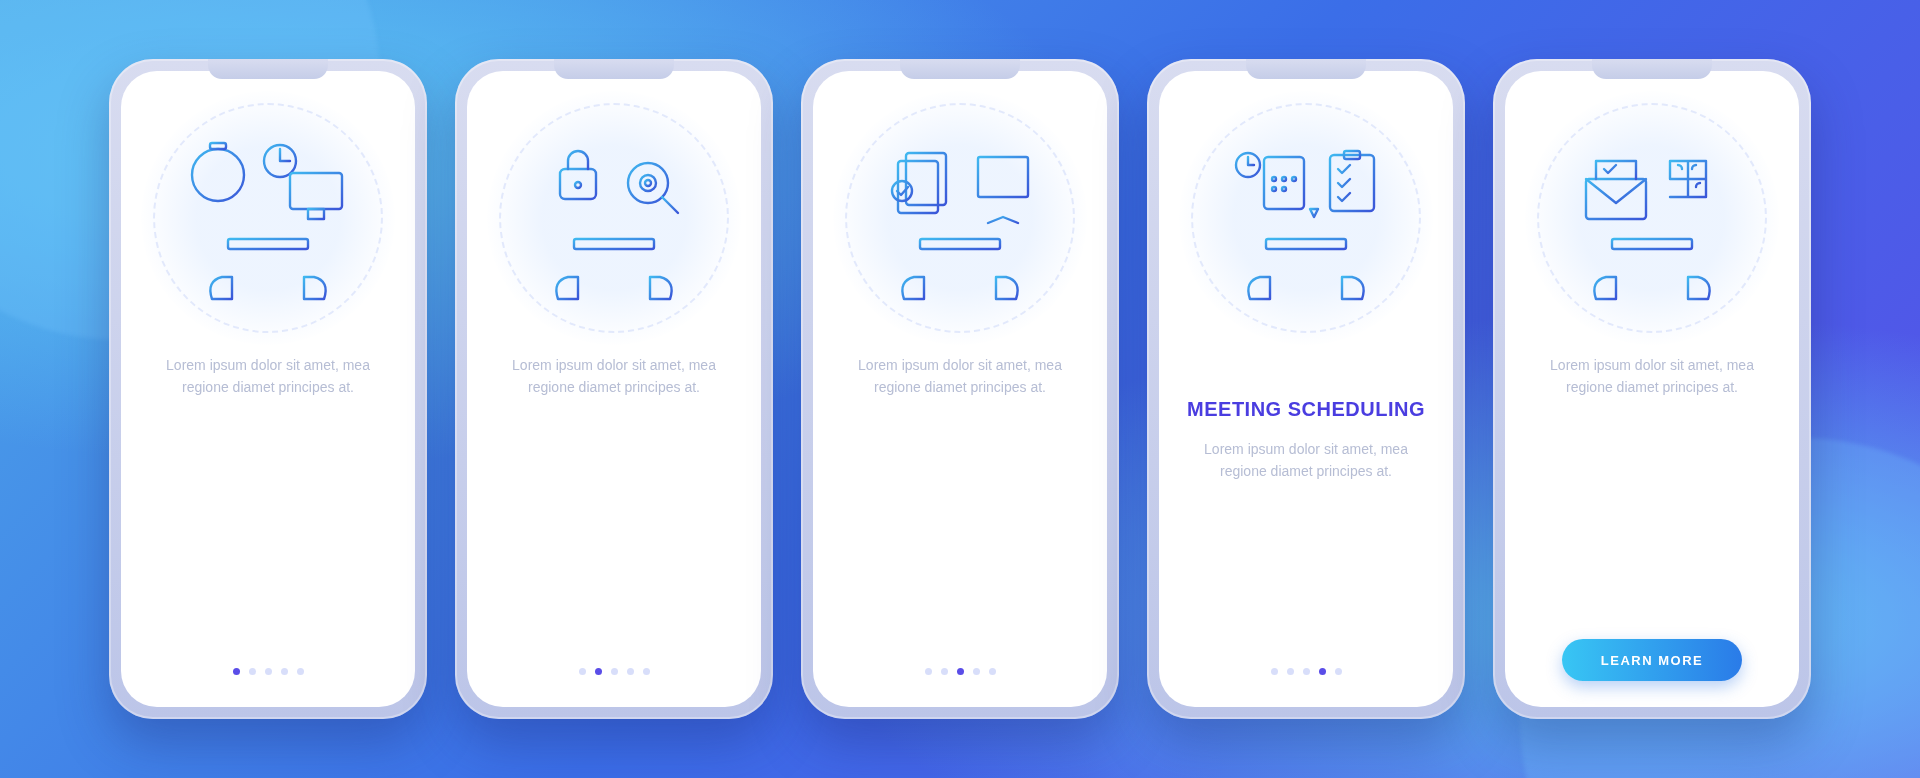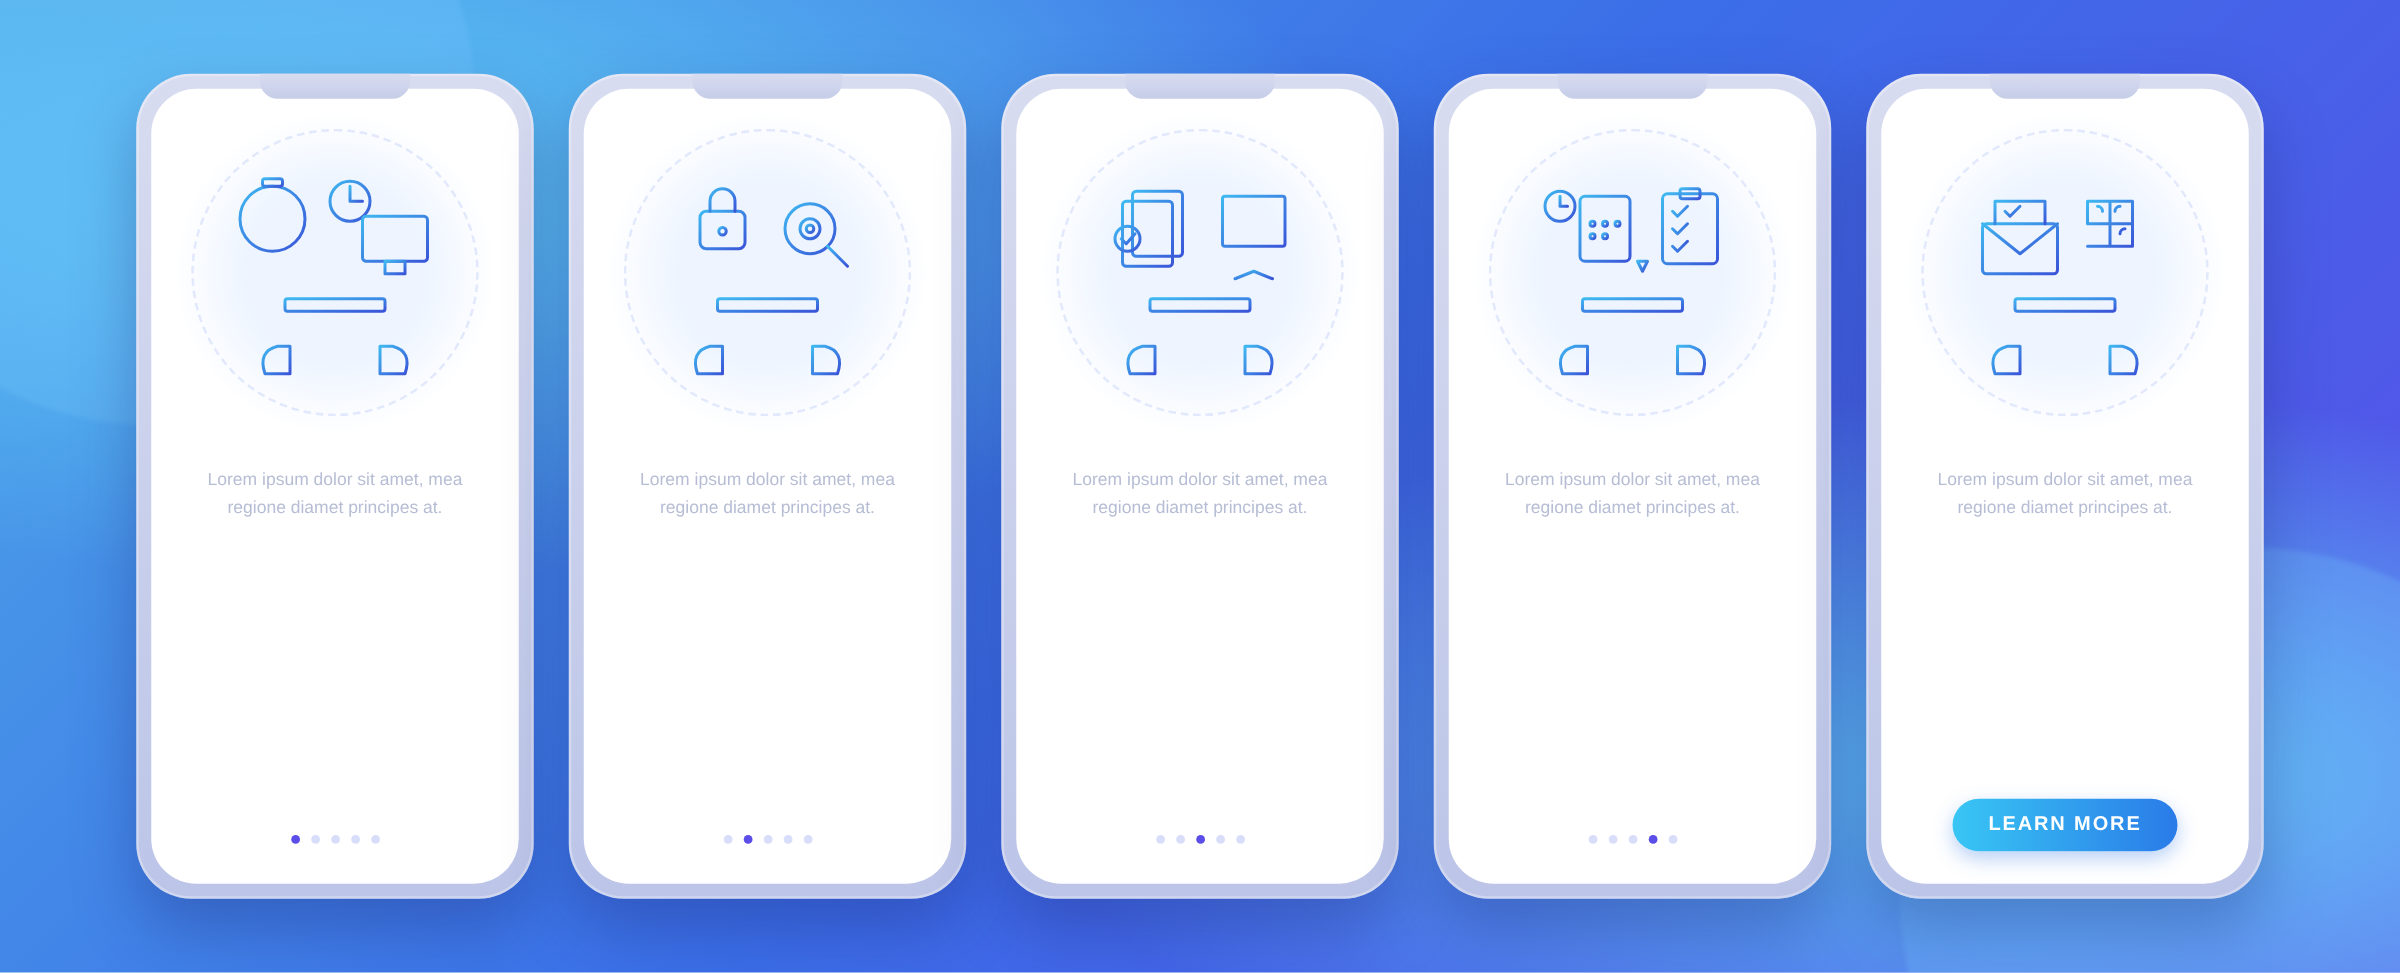--- a/index.html
+++ b/index.html
@@ -56,33 +56,33 @@
   }
   .illus svg { width:200px; height:200px; }
   .illus svg * { fill:none; stroke-width:2.4; stroke-linecap:round; stroke-linejoin:round; }
 
   .title {
     margin-top: 32px; font-size:20px; font-weight:700; letter-spacing:0.5px;
     text-align:center; line-height:1.3; color:#4a3de0; text-transform:uppercase;
     min-height:52px; display:flex; align-items:center;
   }
   .body {
-    margin-top: 22px; font-size:14px; line-height:1.55; text-align:center;
+    margin-top: 4px; font-size:14px; line-height:1.55; text-align:center;
     color:#b6bdd4; max-width:240px; min-height:72px;
   }
   .dots {
     margin-top:auto; display:flex; gap:9px; padding-bottom:6px;
   }
   .dot { width:7px; height:7px; border-radius:50%; background:#d8defa; }
   .dot.active { background:#5a4de8; }
 
   .cta {
     margin-top:auto; width:180px; height:42px; border:none; border-radius:22px;
     background: linear-gradient(90deg,#38c6f4 0%, #2a7be8 100%);
-    color:#fff; font-size:16px; font-weight:600; letter-spacing:1.5px;
+    color:#fff; font-size:13px; font-weight:600; letter-spacing:1.5px;
     cursor:pointer; box-shadow: 0 6px 16px rgba(50,120,230,0.35);
   }
 </style>
 </head>
 <body>
 
 <div class="bg-blob b1"></div>
 <div class="bg-blob b2"></div>
 
 <svg width="0" height="0" style="position:absolute">
@@ -218,20 +218,21 @@
           <rect x="138" y="20" width="16" height="8" rx="2"></rect>
         <path d="M132 38 l4 4 l8 -8 M132 52 l4 4 l8 -8 M132 66 l4 4 l8 -8"></path>
         <rect x="60" y="108" width="80" height="10" rx="2"></rect>
           <line x1="70" y1="118" x2="70" y2="160"></line>
           <line x1="130" y1="118" x2="130" y2="160"></line>
           <line x1="62" y1="160" x2="138" y2="160"></line>
         <path d="M44 168 q-6 -18 10 -22 h10 v22z"></path>
           <path d="M156 168 q6 -18 -10 -22 h-10 v22z"></path>
       </svg>
     </div>
+    <div class="title">MEETING SCHEDULING</div>
     <div class="body">Lorem ipsum dolor sit amet, mea regione diamet principes at.</div>
     <div class="dots">
       <span class="dot"></span>
       <span class="dot"></span>
       <span class="dot"></span>
       <span class="dot active"></span>
       <span class="dot"></span>
     </div>
   </div>
 </div>

